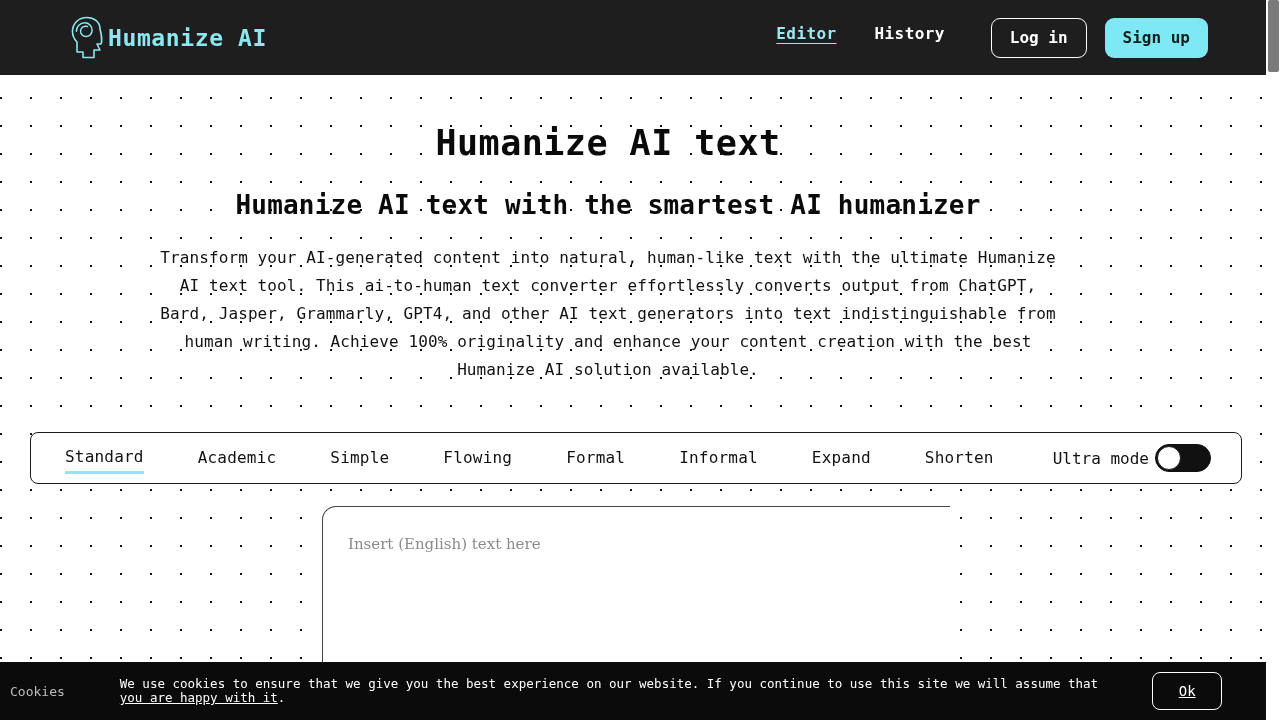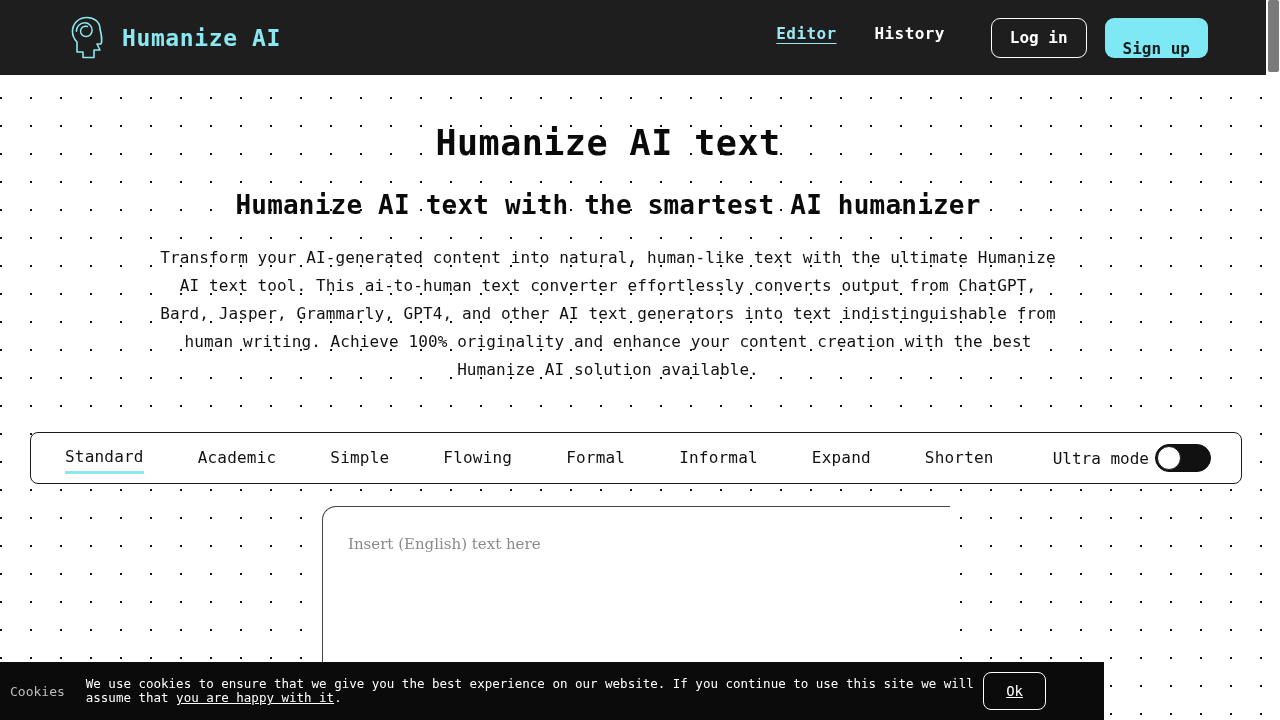--- a/index.html
+++ b/index.html
@@ -37,21 +37,20 @@
     height: 75px;
     background: #1e1e1e;
     display: flex;
     align-items: center;
     z-index: 40;
   }
 
   #brand {
     display: flex;
     align-items: center;
-    gap: 14px;
     margin-left: 70px;
     cursor: pointer;
   }
   #brand .logo-mark { width: 38px; height: 44px; display: block; flex: none; }
   #brand .brand-name {
     color: #8be8f0;
     font-size: 23px;
     font-weight: 700;
     letter-spacing: 0.6px;
     white-space: nowrap;
@@ -97,21 +96,21 @@
     white-space: nowrap;
   }
   .btn-signup {
     background: #7fe8f5;
     border: none;
     color: #14201f;
     font-family: "DejaVu Sans Mono", monospace;
     font-size: 16px;
     font-weight: 700;
     border-radius: 9px;
-    padding: 11px 18px;
+    padding: 0 18px;
     height: 40px;
     line-height: 40px;
     cursor: pointer;
     white-space: nowrap;
   }
 
   
   #hero {
     position: absolute;
     top: 75px; left: 0;
@@ -224,26 +223,27 @@
     top: 28px;
     font-family: "DejaVu Serif", serif;
     font-size: 15px;
     color: #8a8a8a;
   }
 
   
   #cookie-bar {
     position: absolute;
     left: 0; bottom: 0;
-    width: 1104px;
+    width: 1280px;
     height: 58px;
     background: #0b0b0b;
     display: flex;
     align-items: center;
     z-index: 60;
+    gap: 34px;
   }
   #cookie-title {
     color: #bdbdbd;
     font-size: 13px;
     margin-left: 10px;
     flex: none;
     white-space: nowrap;
   }
   #cookie-text {
     color: #ffffff;

